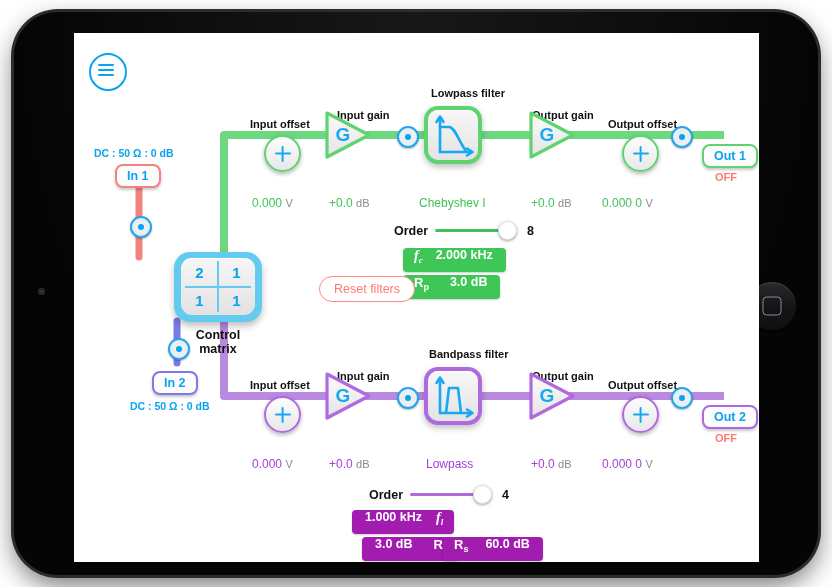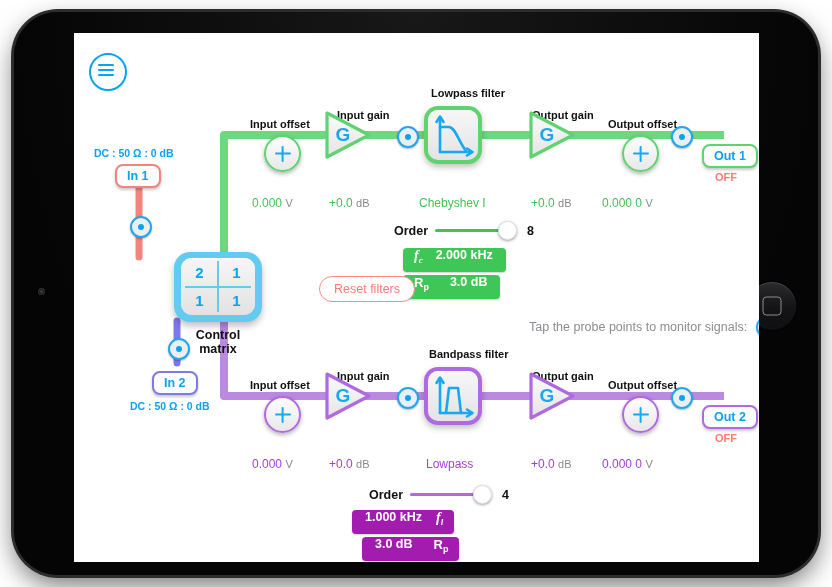--- a/index.html
+++ b/index.html
@@ -270,24 +270,20 @@
       <div class="pill g" style="left:329px;top:215px;padding:0 13px 0 11px;gap:13px;">
         <span class="k">f<span class="sub">c</span></span>
         <span>2.000 kHz</span>
       </div>
       <div class="pill g" style="left:329px;top:242px;padding:0 13px 0 11px;gap:21px;">
         <span class="kb">R<span class="sub">p</span></span>
         <span>3.0 dB</span>
       </div>
 
       <div id="reset">Reset filters</div>
-      <div id="hint">
-        <span>Tap the probe points to monitor signals:</span>
-        <span class="probe"></span>
-      </div>
 
       <div class="lbl" style="left:163px;top:346px;">Input offset</div>
       <div class="plus p" style="left:190px;top:363px;"></div>
       <div class="val purple" style="left:178px;top:424px;">
         <span>0.000</span>
         <span class="u">V</span>
       </div>
 
       <div class="lbl" style="left:250px;top:337px;">Input gain</div>
       <div class="gain" style="left:248px;top:337px;">
@@ -362,16 +358,20 @@
       </div>
 
       <div class="pill p" style="left:278px;top:477px;padding:0 11px 0 13px;gap:14px;">
         <span>1.000 kHz</span>
         <span class="k">f<span class="sub">l</span></span>
       </div>
       <div class="pill p" style="left:288px;top:504px;padding:0 11px 0 13px;gap:21px;">
         <span>3.0 dB</span>
         <span class="kb">R<span class="sub">p</span></span>
       </div>
+      <div class="pill p" style="left:369px;top:504px;padding:0 13px 0 11px;gap:17px;">
+        <span class="kb">R<span class="sub">s</span></span>
+        <span>60.0 dB</span>
+      </div>
 
     </div>
   </div>
 </div>
 
 </body></html>

